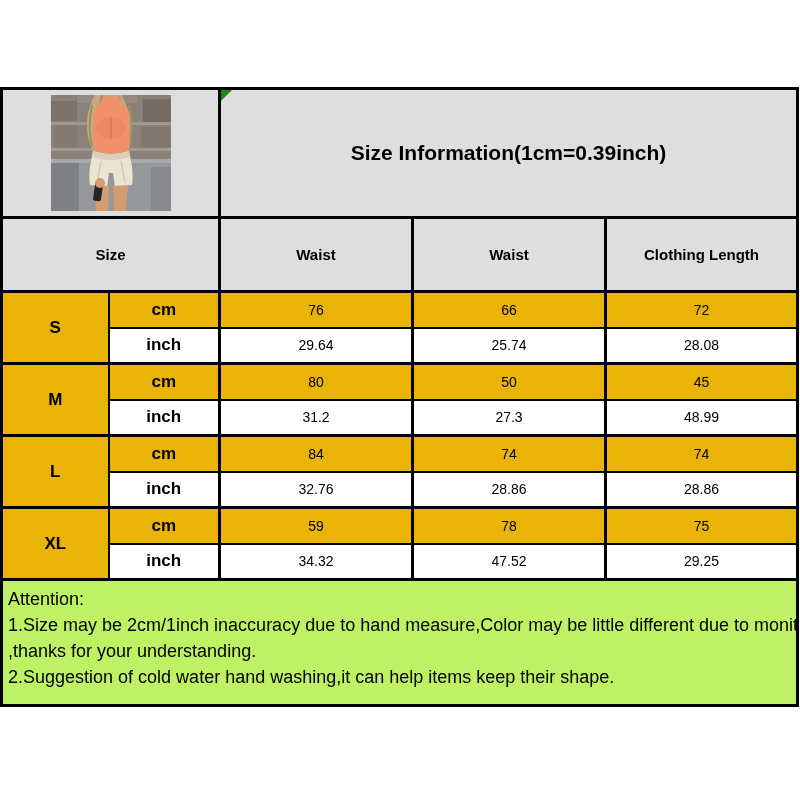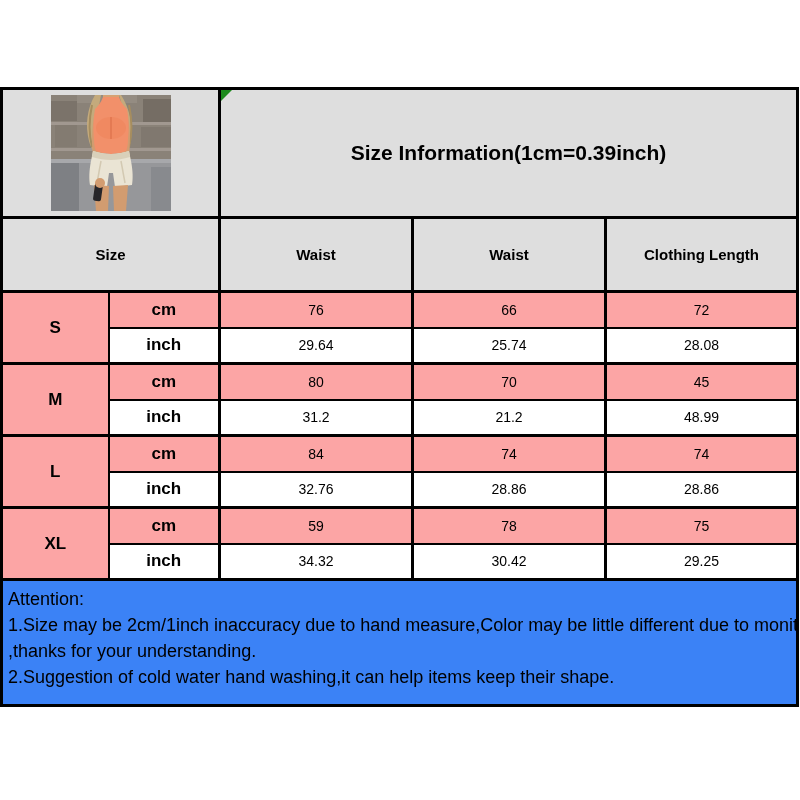--- a/index.html
+++ b/index.html
@@ -25,28 +25,28 @@
   .corner-marker {
     position:absolute; top:0; left:0; width:0; height:0;
     border-top:11px solid #1d8a1d; border-right:11px solid transparent;
   }
   .r-head td {
     height:74px; background:#dedede; font-weight:bold; font-size:15px;
     border-top-width:3px; border-bottom-width:3px;
   }
   .size-head { font-size:29px; }
   .size-label { background:#c5c5c5; font-weight:bold; font-size:17px; }
-  .r-cm td  { background:#fca5a5; height:36px; }
+  .r-cm td  { background:#eab308; height:36px; }
   .r-inch td{ background:#ffffff; height:36px;margin-left:39px; }
   .unit { font-weight:bold; font-size:17px; }
   .val  { font-size:14px; font-weight:normal; }
   .group-top td { border-top-width:3px; }
   .b3l { border-left-width:3px; }
   .r-attention td {
-    border-top-width:3px; background:#3b82f6; text-align:left; vertical-align:top;
+    border-top-width:3px; background:#bef264; text-align:left; vertical-align:top;
     padding:5px 5px; height:126px;
   }
   .att-line { font-size:18px; line-height:26px; white-space:nowrap; }
 </style>
 </head>
 <body>
 
 <div class="sheet">
   <table class="size-chart">
     <colgroup>
@@ -125,27 +125,27 @@
       <td class="unit">inch</td>
       <td class="val b3l">29.64</td>
       <td class="val b3l">25.74</td>
       <td class="val b3l">28.08</td>
     </tr>
 
     <tr class="r-cm group-top">
       <td rowspan="2" class="size-label">M</td>
       <td class="unit">cm</td>
       <td class="val b3l">80</td>
-      <td class="val b3l">70</td>
+      <td class="val b3l">50</td>
       <td class="val b3l">45</td>
     </tr>
     <tr class="r-inch">
       <td class="unit">inch</td>
       <td class="val b3l">31.2</td>
-      <td class="val b3l">21.2</td>
+      <td class="val b3l">27.3</td>
       <td class="val b3l">48.99</td>
     </tr>
 
     <tr class="r-cm group-top">
       <td rowspan="2" class="size-label">L</td>
       <td class="unit">cm</td>
       <td class="val b3l">84</td>
       <td class="val b3l">74</td>
       <td class="val b3l">74</td>
     </tr>
@@ -159,21 +159,21 @@
     <tr class="r-cm group-top">
       <td rowspan="2" class="size-label">XL</td>
       <td class="unit">cm</td>
       <td class="val b3l">59</td>
       <td class="val b3l">78</td>
       <td class="val b3l">75</td>
     </tr>
     <tr class="r-inch">
       <td class="unit">inch</td>
       <td class="val b3l">34.32</td>
-      <td class="val b3l">30.42</td>
+      <td class="val b3l">47.52</td>
       <td class="val b3l">29.25</td>
     </tr>
 
     <tr class="r-attention">
       <td colspan="5">
         <div class="att-line">Attention:</div>
         <div class="att-line">1.Size may be 2cm/1inch inaccuracy due to hand measure,Color may be little different due to monitor</div>
         <div class="att-line">,thanks for your understanding.</div>
         <div class="att-line">2.Suggestion of cold water hand washing,it can help items keep their shape.</div>
       </td>

